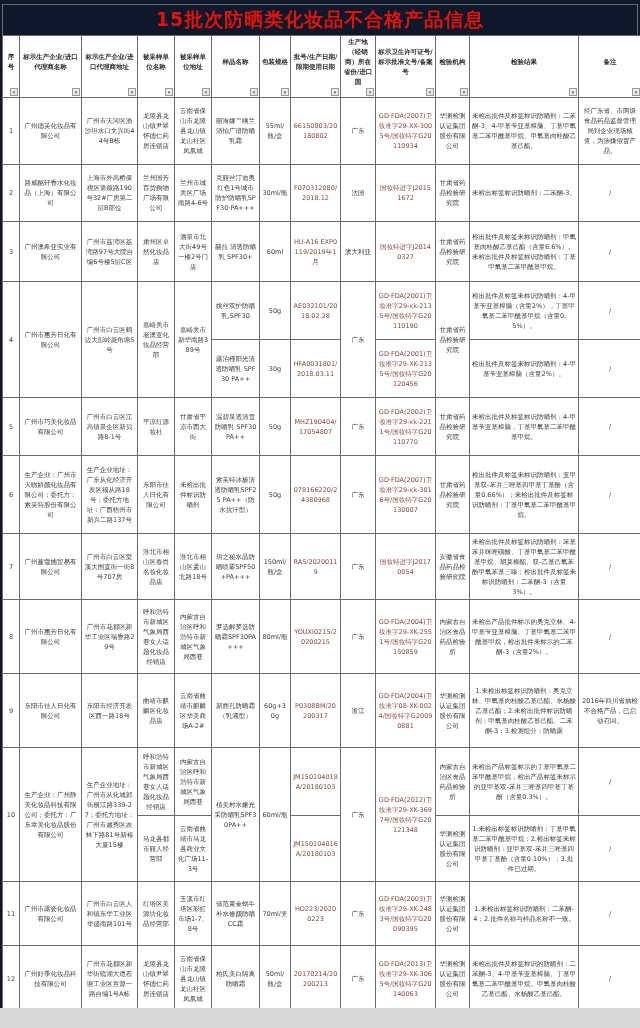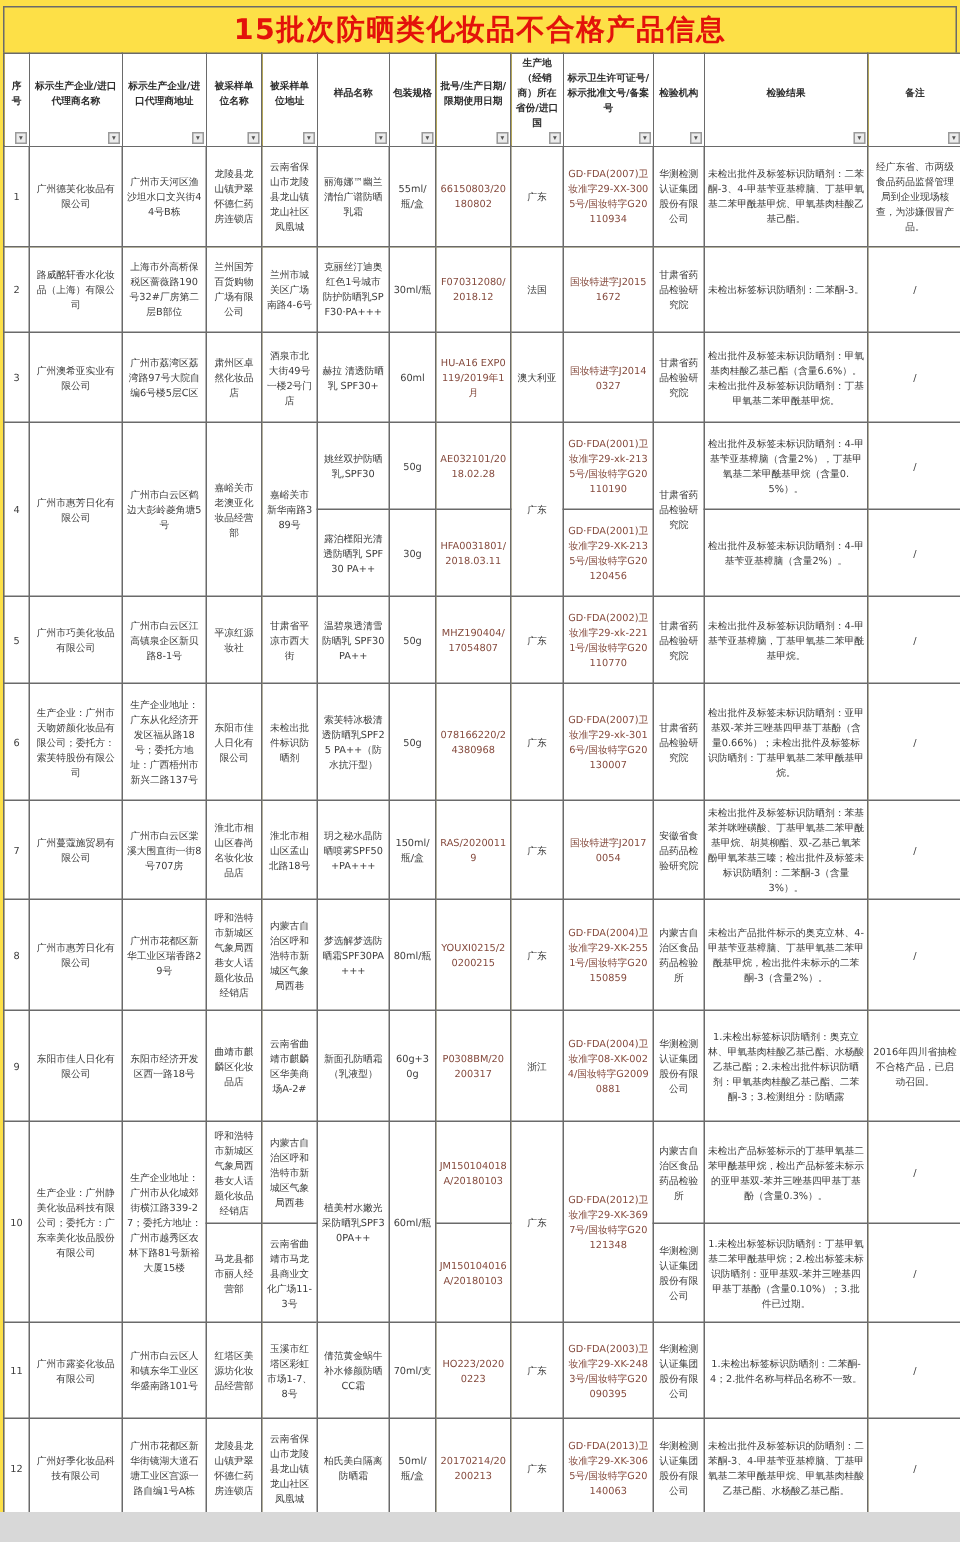--- a/index.html
+++ b/index.html
@@ -1,17 +1,17 @@
 <!DOCTYPE html>
 <html><head>
 <meta charset="utf-8">
 <style>
   html,body{margin:0;padding:0;background:#ffffff;}
   body{width:640px;font-family:"DejaVu Sans","Liberation Sans",sans-serif;}
-  .page{width:640px;height:1028px;overflow:hidden;background:#fde047;position:relative;}
+  .page{width:640px;height:1028px;overflow:hidden;background:#0f172a;position:relative;}
   .title-bar{margin:4px 2px 0 2px;border:1px solid #6a6a6a;border-bottom:none;height:30px;
     display:flex;align-items:center;justify-content:center;
     font-size:19px;font-weight:bold;color:#e3120b;letter-spacing:1px;}
   table{border-collapse:collapse;table-layout:fixed;width:636px;margin:0 2px;}
   th,td{border:1px solid #6a6a6a;padding:1px 2px;font-size:6.5px;line-height:1.55;
     text-align:center;vertical-align:middle;word-break:break-all;color:#3c3c3c;background:#fff;}
   th{font-weight:bold;position:relative;padding-bottom:10px;color:#2e2e2e;}
   td.warm{color:#84493c;}
   .filter{position:absolute;right:1px;bottom:1px;width:8px;height:8px;background:#ececec;
     border:1px solid #9a9a9a;box-sizing:border-box;font-size:5px;line-height:6px;color:#555;

